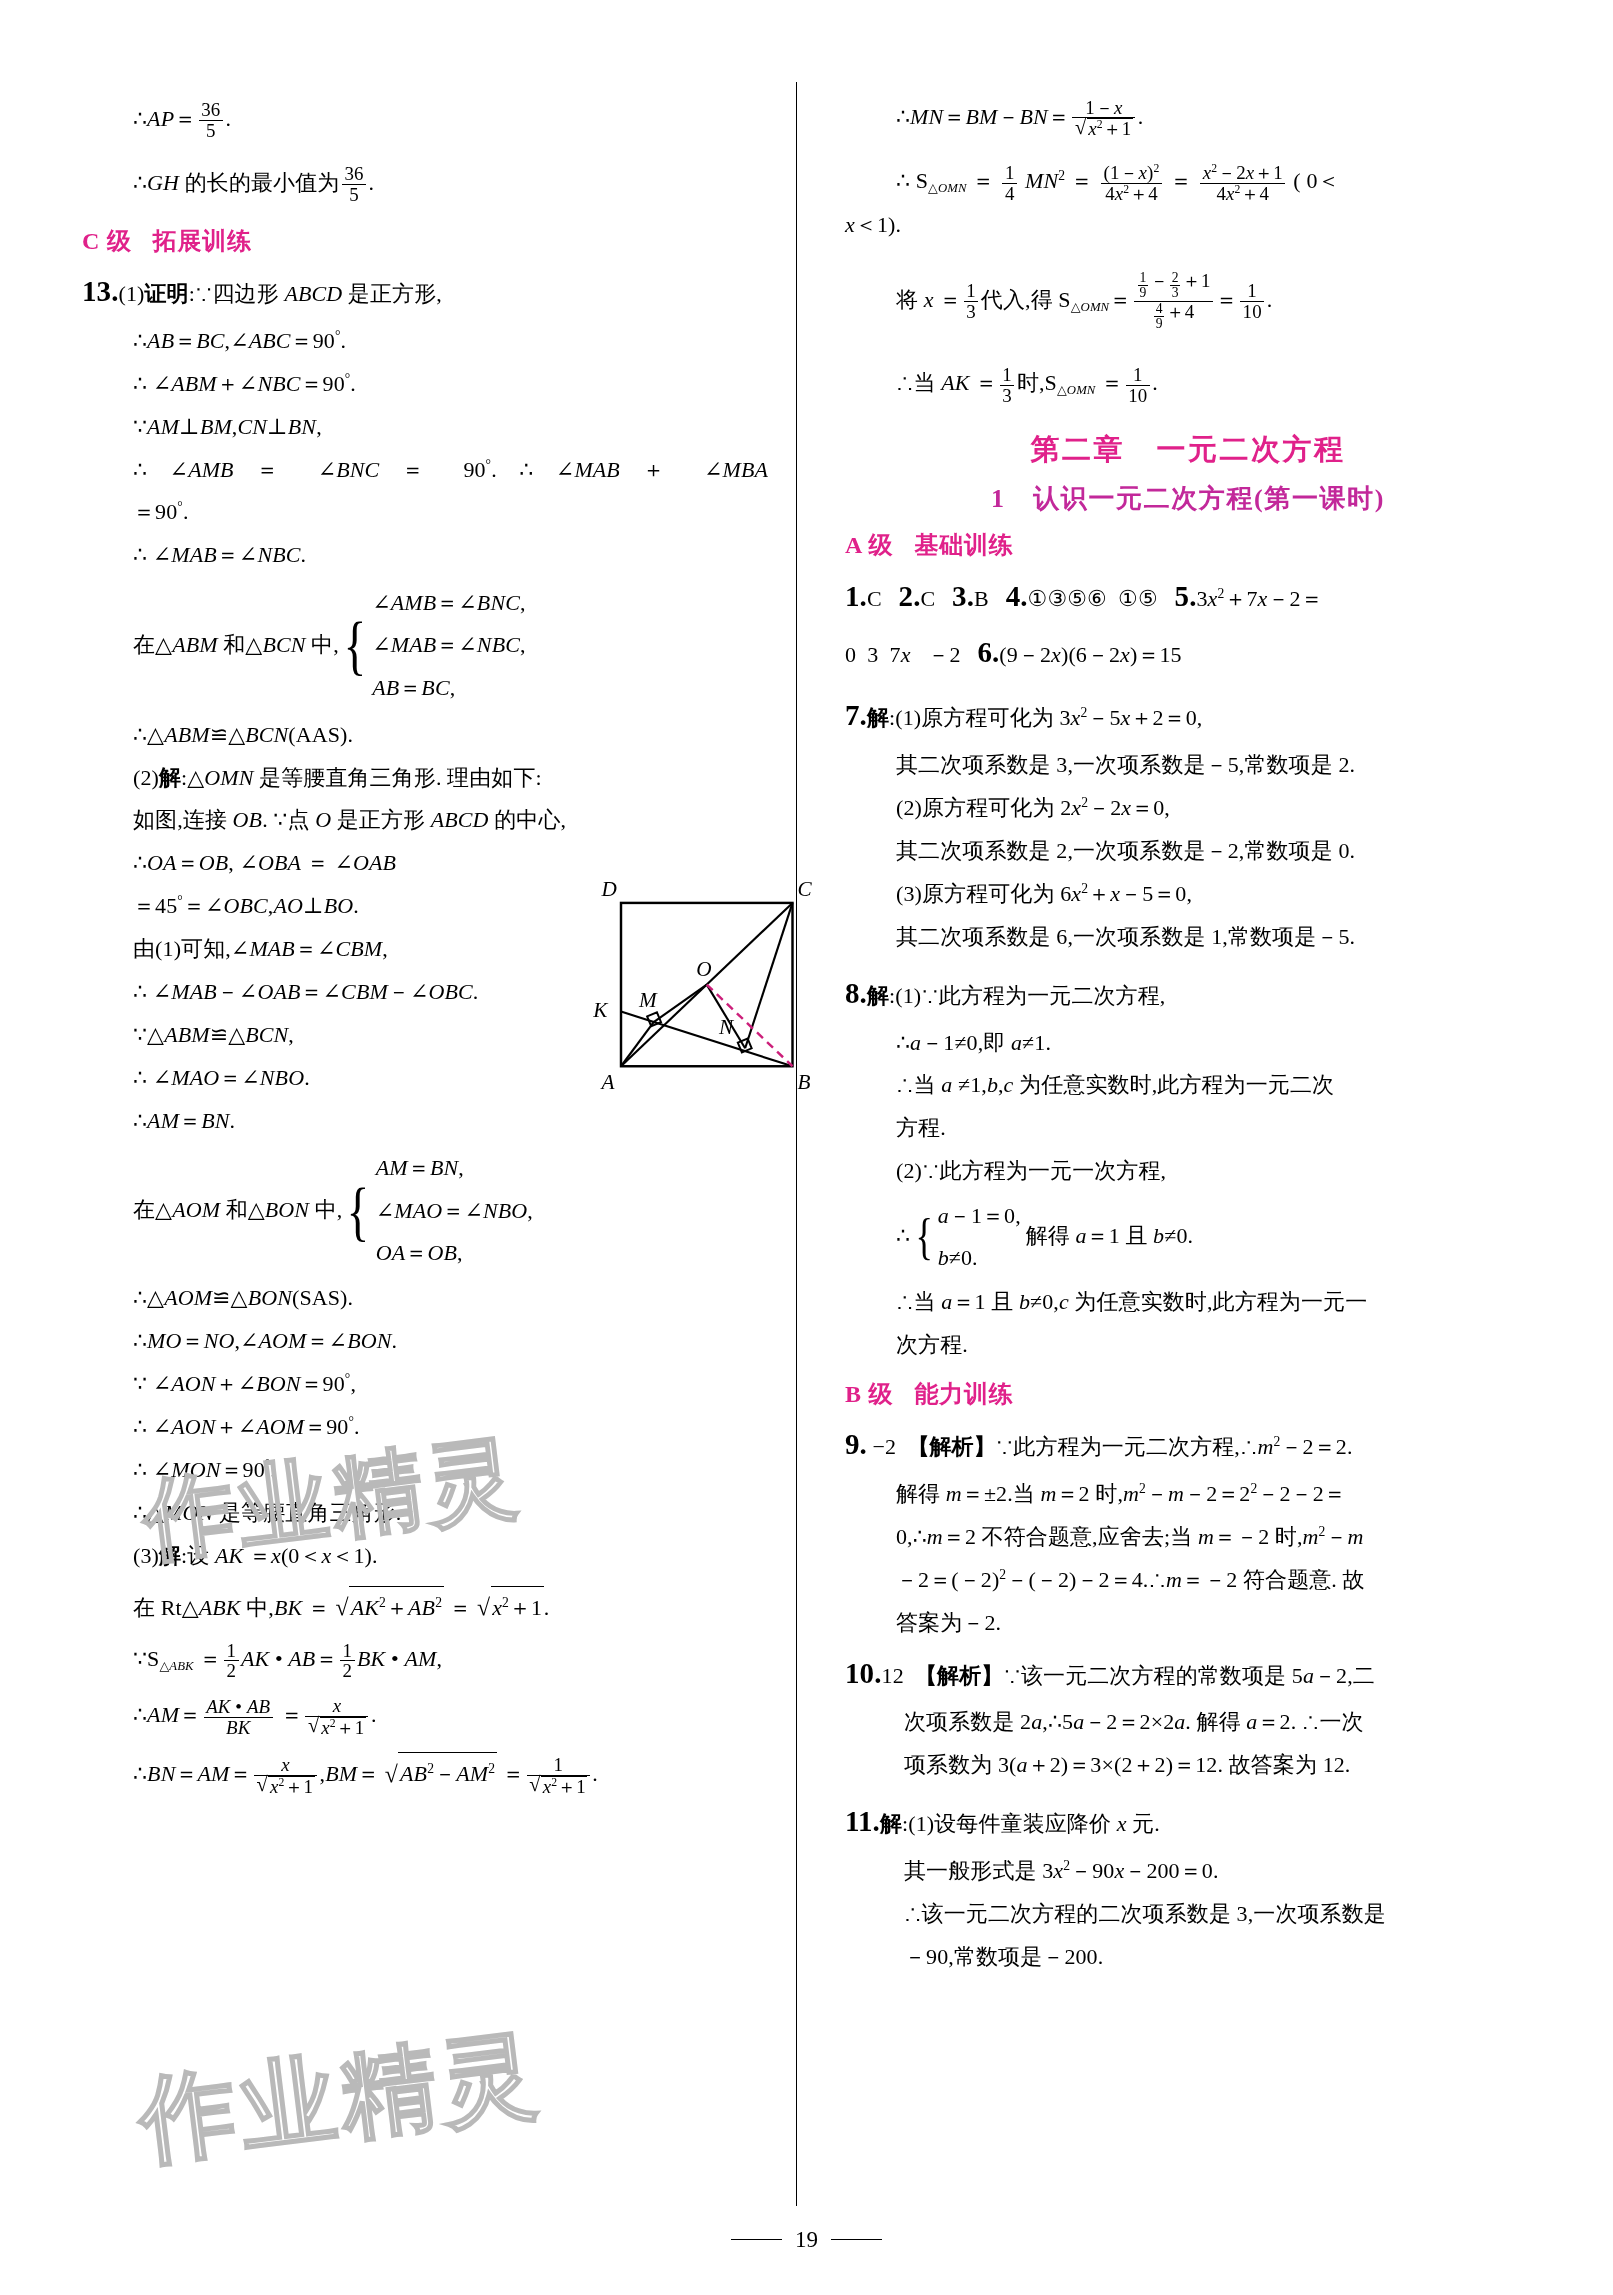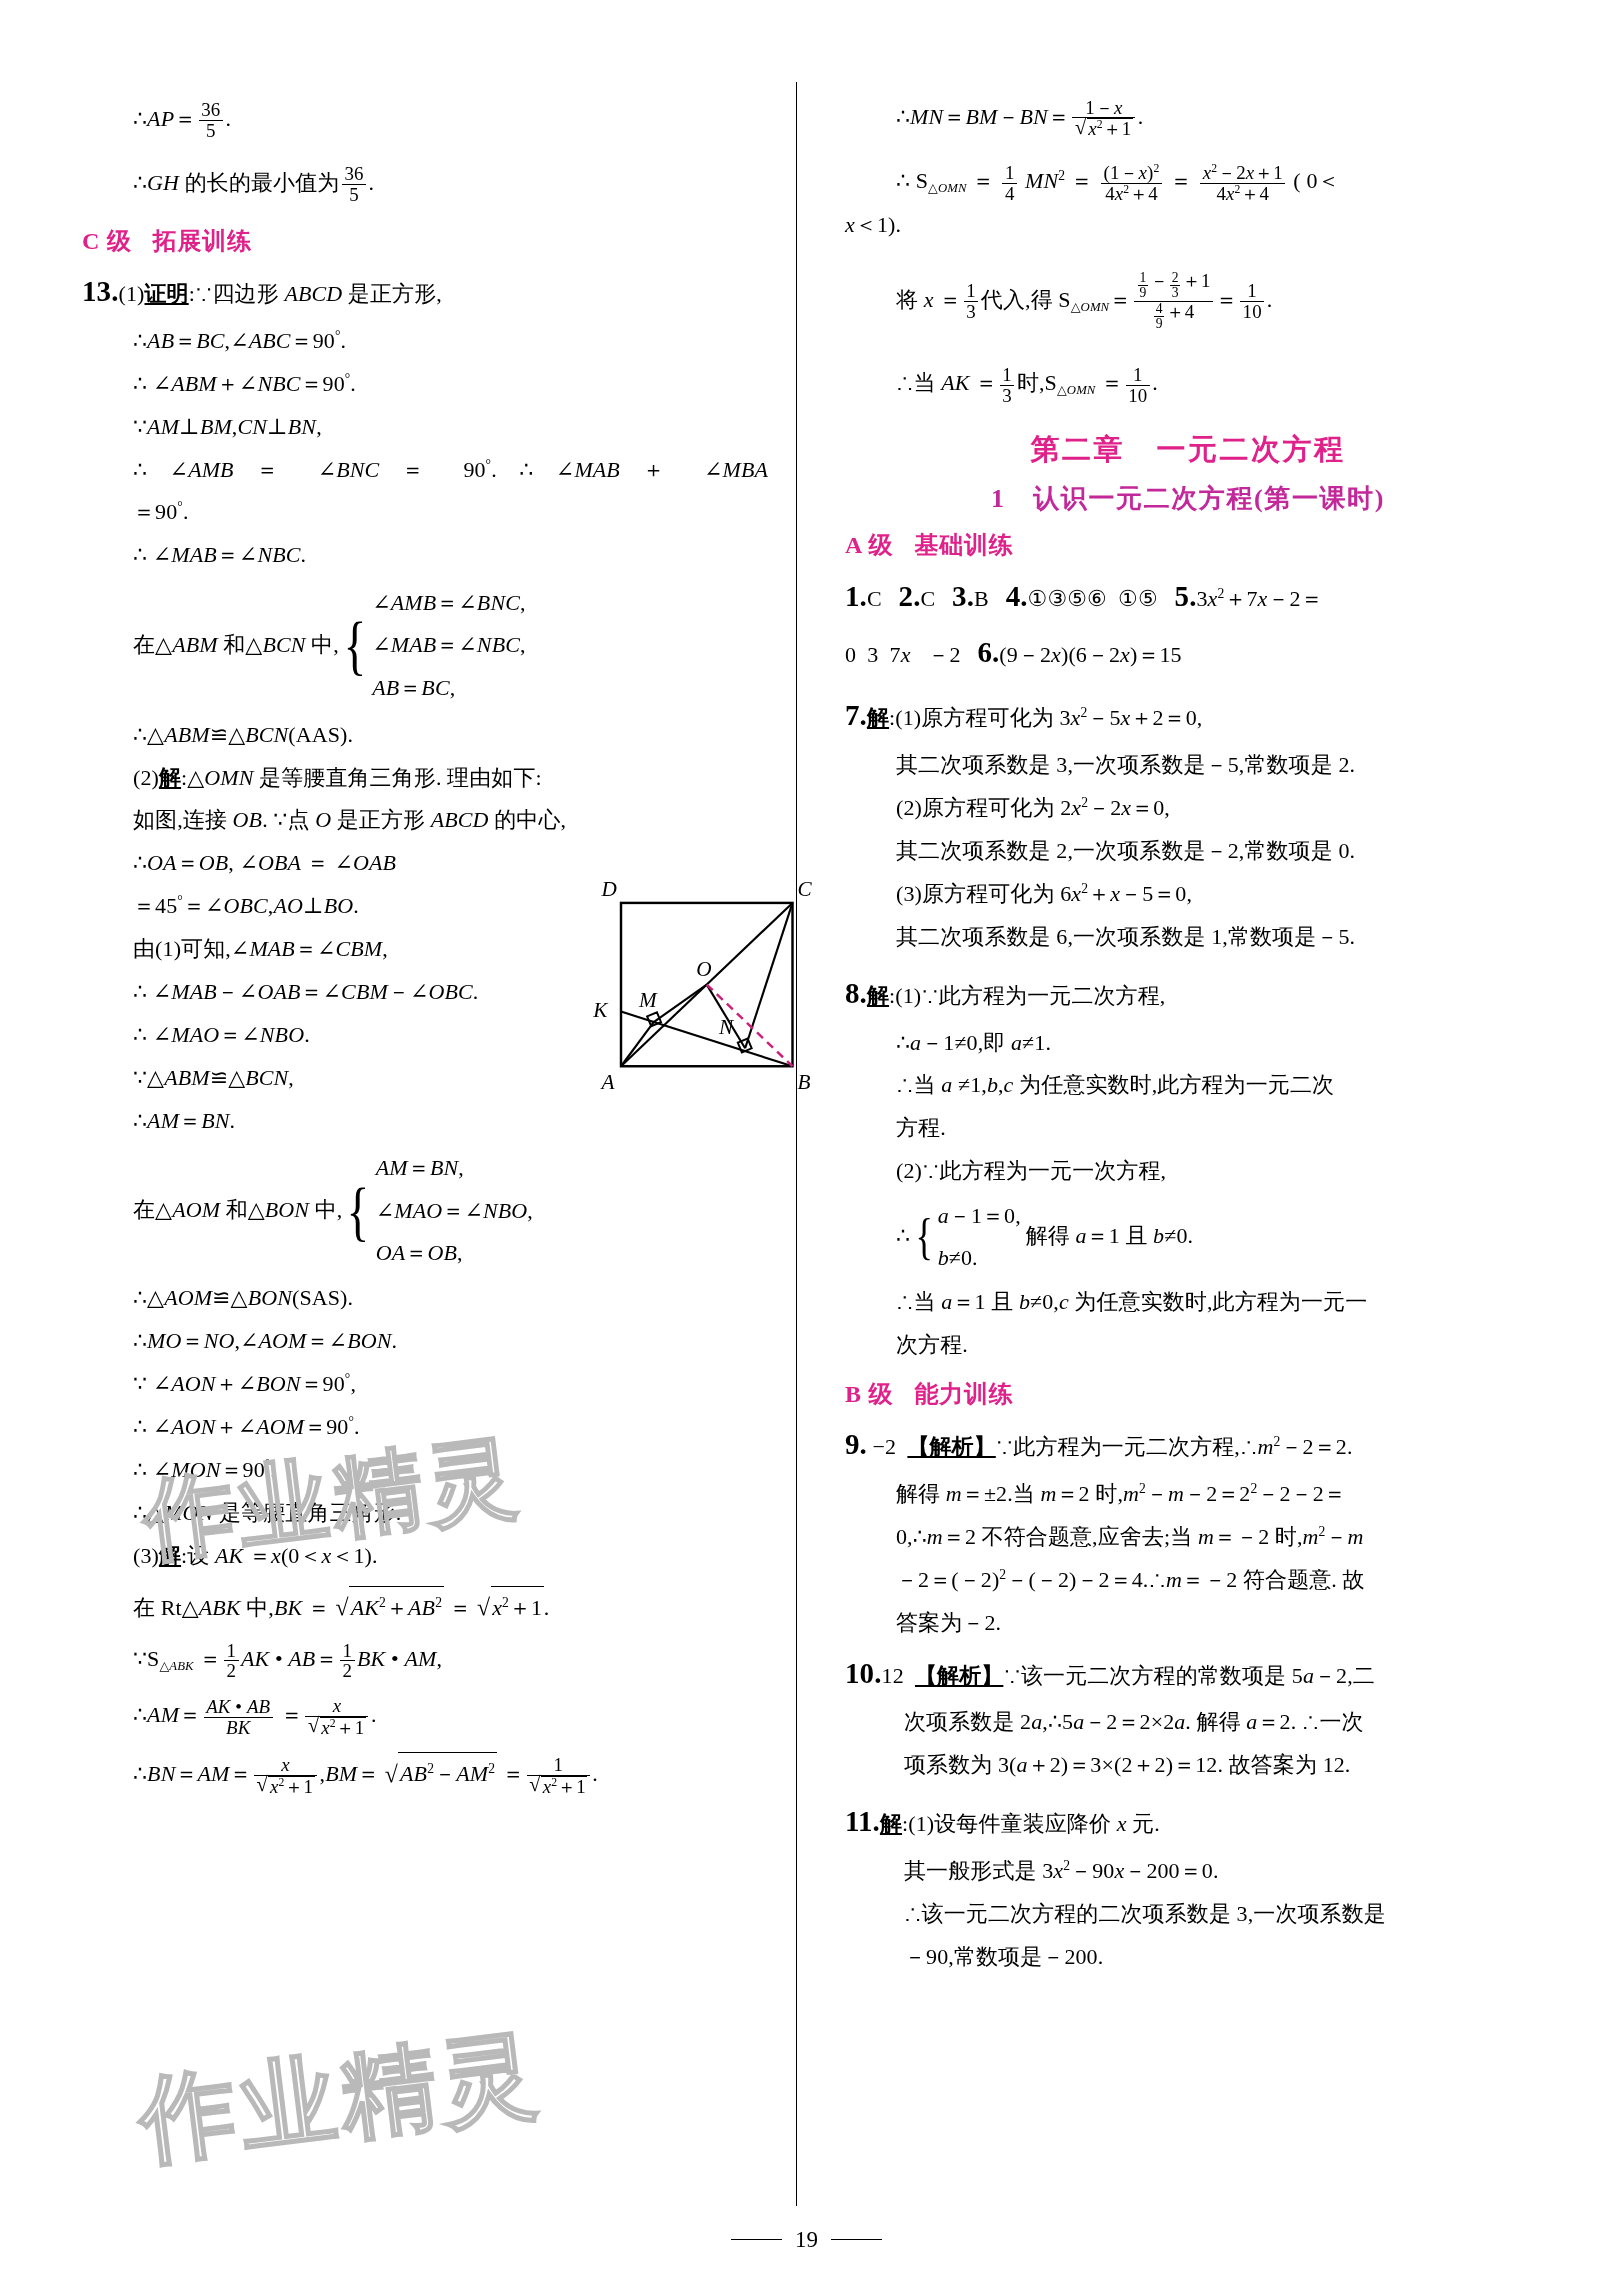--- a/index.html
+++ b/index.html
@@ -13,21 +13,21 @@
   .col-left{left:82px;}
   .col-right{left:845px;}
   .divider{position:absolute;left:796px;top:82px;width:0.8px;height:2124px;background:#000;}
 
   .ln{font-size:22px;line-height:1.95;letter-spacing:0.1px;}
   .ind2{padding-left:51px;}
   .hang{padding-left:51px;text-indent:-51px;}
 
   i.v{font-style:italic;font-family:"Liberation Serif",serif;}
   b.q{font-weight:bold;font-size:29px;}
-  .bold{font-weight:bold;text-decoration:underline;}
+  .bold{font-weight:bold;}
 
   
   .lvl{color:#e0218a;font-weight:bold;font-size:24px;margin:11.4px 0 6.5px 0;letter-spacing:0.8px;}
   .lvl .sp{display:inline-block;width:21px;}
   .chap{color:#e0218a;font-weight:bold;font-size:29px;text-align:center;margin:24.5px 0 11.4px 0;letter-spacing:2.5px;}
   .sect{color:#c2289a;font-weight:bold;font-size:26px;text-align:center;margin:4.9px 0 13px 0;letter-spacing:1.6px;}
 
   
   .frac{display:inline-block;vertical-align:-0.52em;text-align:center;margin:0 2.5px;line-height:1.05;}
   .frac > span{display:block;padding:0 2.5px;font-size:.86em;}
@@ -168,24 +168,24 @@
     <div class="ln ind2">
       ＝45<sup class="e">°</sup>＝∠<i class="v">OBC</i>,<i class="v">AO</i>⊥<i class="v">BO</i>.
     </div>
     <div class="ln ind2">
       由(1)可知,∠<i class="v">MAB</i>＝∠<i class="v">CBM</i>,
     </div>
     <div class="ln ind2">
       ∴ ∠<i class="v">MAB</i>－∠<i class="v">OAB</i>＝∠<i class="v">CBM</i>－∠<i class="v">OBC</i>.
     </div>
     <div class="ln ind2">
+      ∵△<i class="v">ABM</i>≌△<i class="v">BCN</i>,
+    </div>
+    <div class="ln ind2">
       ∴ ∠<i class="v">MAO</i>＝∠<i class="v">NBO</i>.
-    </div>
-    <div class="ln ind2">
-      ∵△<i class="v">ABM</i>≌△<i class="v">BCN</i>,
     </div>
     <div class="ln ind2">
       ∴<i class="v">AM</i>＝<i class="v">BN</i>.
     </div>
 
     <div class="ln ind2" style="margin-top:4.9px;">
       <span class="inline-sys">
         <span style="white-space:nowrap;text-align:right;">在△<i class="v">AOM</i> 和△<i class="v">BON</i> 中,</span>
         <span class="sys sys3">
           <span class="br">{</span>

